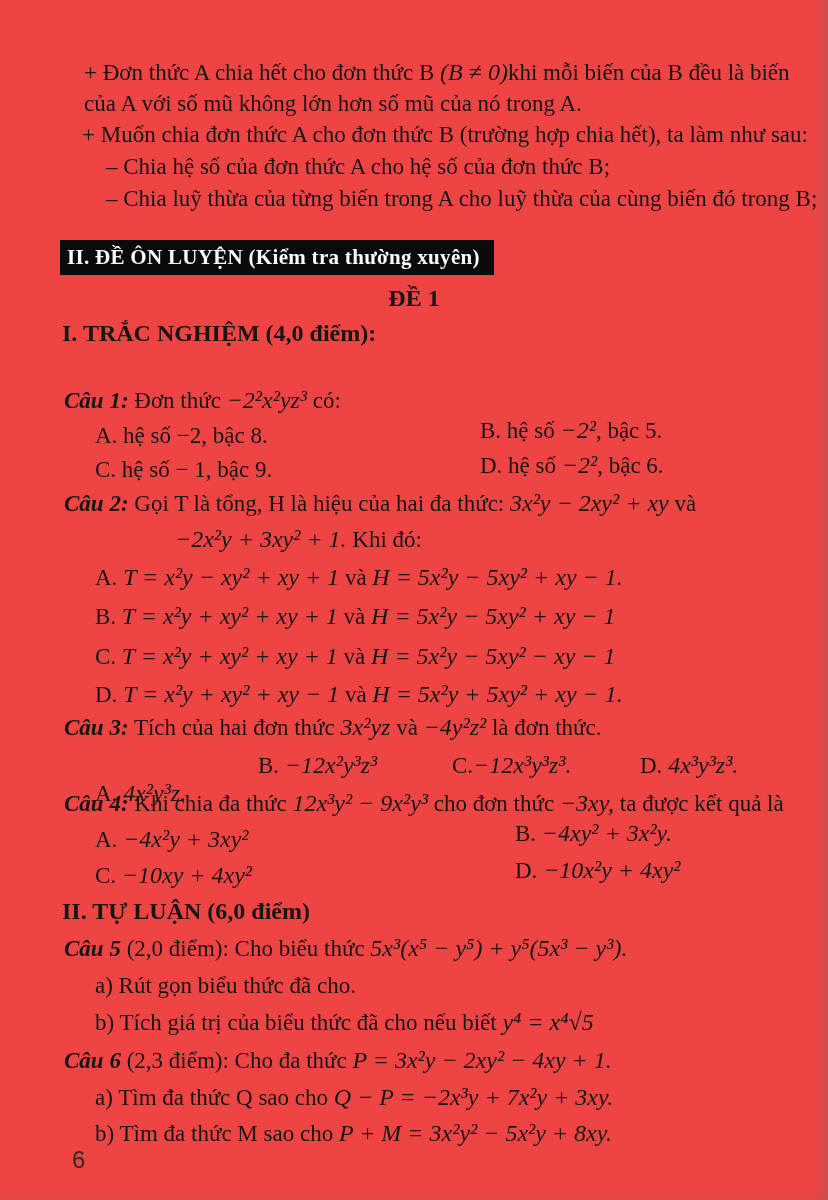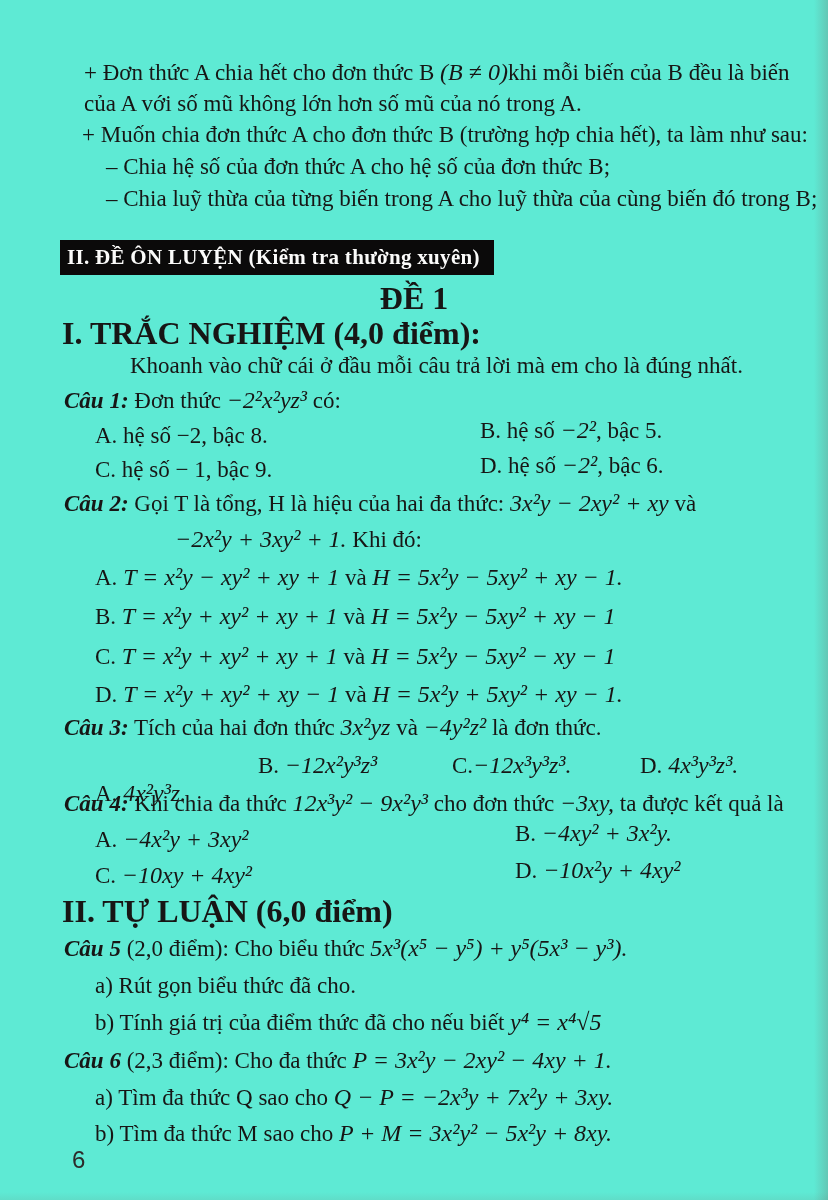--- a/index.html
+++ b/index.html
@@ -1,21 +1,21 @@
 <!DOCTYPE html>
 <html lang="vi"><head>
 <meta charset="utf-8">
 <style>
   html, body { margin:0; padding:0; }
   body { background:#dddbd6; }
   .page {
     position:relative;
     width:828px; height:1200px;
     margin:0 auto;
-    background:#5eead4;
+    background:#ef4444;
     font-family:"Liberation Serif", serif;
     color:#171615;
     overflow:hidden;
   }
   .line {
     position:absolute;
     white-space:nowrap;
     font-size:23px;
     line-height:30px;
   }
@@ -26,21 +26,21 @@
     left:60px; top:240px;
     background:#0b0a0a;
     color:#fbfbfa;
     font-weight:bold;
     font-size:21px;
     line-height:28px;
     padding:3px 14px 4px 7px;
     letter-spacing:0.3px;
   }
   .center { width:828px; left:0; text-align:center; }
-  .heading { font-weight:bold; font-size:32px; }
+  .heading { font-weight:bold; font-size:24px; }
   .pagenum {
     position:absolute;
     left:72px; top:1146px;
     font-family:"Liberation Sans", sans-serif;
     font-size:24px;
     color:#2c2b2a;
   }
   .edge-right {
     position:absolute; top:0; right:0;
     width:14px; height:100%;
@@ -61,21 +61,20 @@
   <div class="line" style="left:84px; top:89px">của A với số mũ không lớn hơn số mũ của nó trong A.</div>
   <div class="line" style="left:106px; top:152px">– Chia hệ số của đơn thức A cho hệ số của đơn thức B;</div>
   <div class="line" style="left:82px; top:120px">+ Muốn chia đơn thức A cho đơn thức B (trường hợp chia hết), ta làm như sau:</div>
   <div class="line" style="left:106px; top:184px">– Chia luỹ thừa của từng biến trong A cho luỹ thừa của cùng biến đó trong B;</div>
 
   <div class="banner">II. ĐỀ ÔN LUYỆN (Kiểm tra thường xuyên)</div>
 
   <div class="line center heading" style="top:283px">ĐỀ 1</div>
 
   <div class="line heading" style="left:62px; top:318px">I. TRẮC NGHIỆM (4,0 điểm):</div>
-  <div class="line" style="left:130px; top:351px">Khoanh vào chữ cái ở đầu mỗi câu trả lời mà em cho là đúng nhất.</div>
 
   <div class="line" style="left:64px; top:385px"><span class="b">Câu 1:</span><span> Đơn thức </span><span class="m">−2²x²yz³</span><span> có:</span></div>
   <div class="line" style="left:95px; top:421px">A. hệ số −2, bậc 8.</div>
   <div class="line" style="left:480px; top:415px"><span>B. hệ số </span><span class="m">−2²</span><span>, bậc 5.</span></div>
   <div class="line" style="left:95px; top:455px">C. hệ số − 1, bậc 9.</div>
   <div class="line" style="left:480px; top:450px"><span>D. hệ số </span><span class="m">−2²</span><span>, bậc 6.</span></div>
 
   <div class="line" style="left:64px; top:488px"><span class="b">Câu 2:</span><span> Gọi T là tổng, H là hiệu của hai đa thức: </span><span class="m">3x²y − 2xy² + xy</span><span> và</span></div>
   <div class="line" style="left:175px; top:524px"><span class="m">−2x²y + 3xy² + 1.</span><span> Khi đó:</span></div>
   <div class="line" style="left:95px; top:562px"><span>A. </span><span class="m">T = x²y − xy² + xy + 1</span><span> và </span><span class="m">H = 5x²y − 5xy² + xy − 1.</span></div>
@@ -92,21 +91,21 @@
   <div class="line" style="left:64px; top:788px"><span class="b">Câu 4:</span><span> Khi chia đa thức </span><span class="m">12x³y² − 9x²y³</span><span> cho đơn thức </span><span class="m">−3xy,</span><span> ta được kết quả là</span></div>
   <div class="line" style="left:95px; top:824px"><span>A. </span><span class="m">−4x²y + 3xy²</span></div>
   <div class="line" style="left:515px; top:818px"><span>B. </span><span class="m">−4xy² + 3x²y.</span></div>
   <div class="line" style="left:95px; top:860px"><span>C. </span><span class="m">−10xy + 4xy²</span></div>
   <div class="line" style="left:515px; top:855px"><span>D. </span><span class="m">−10x²y + 4xy²</span></div>
 
   <div class="line heading" style="left:62px; top:896px">II. TỰ LUẬN  (6,0 điểm)</div>
 
   <div class="line" style="left:64px; top:933px"><span class="b">Câu 5</span><span> (2,0 điểm):</span><span> Cho biểu thức </span><span class="m">5x³(x⁵ − y⁵) + y⁵(5x³ − y³).</span></div>
   <div class="line" style="left:95px; top:971px">a) Rút gọn biểu thức đã cho.</div>
-  <div class="line" style="left:95px; top:1007px"><span>b) Tính giá trị của điểm thức đã cho nếu biết </span><span class="m">y⁴ = x⁴√5</span></div>
+  <div class="line" style="left:95px; top:1007px"><span>b) Tích giá trị của biểu thức đã cho nếu biết </span><span class="m">y⁴ = x⁴√5</span></div>
 
   <div class="line" style="left:64px; top:1045px"><span class="b">Câu 6</span><span> (2,3 điểm):</span><span> Cho đa thức </span><span class="m">P = 3x²y − 2xy² − 4xy + 1.</span></div>
   <div class="line" style="left:95px; top:1082px"><span>a) Tìm đa thức Q sao cho </span><span class="m">Q − P = −2x³y + 7x²y + 3xy.</span></div>
   <div class="line" style="left:95px; top:1118px"><span>b) Tìm đa thức M sao cho </span><span class="m">P + M = 3x²y² − 5x²y + 8xy.</span></div>
 
   <div class="pagenum">6</div>
 
   <div class="edge-right"></div>
   <div class="edge-bottom"></div>
 </div>

